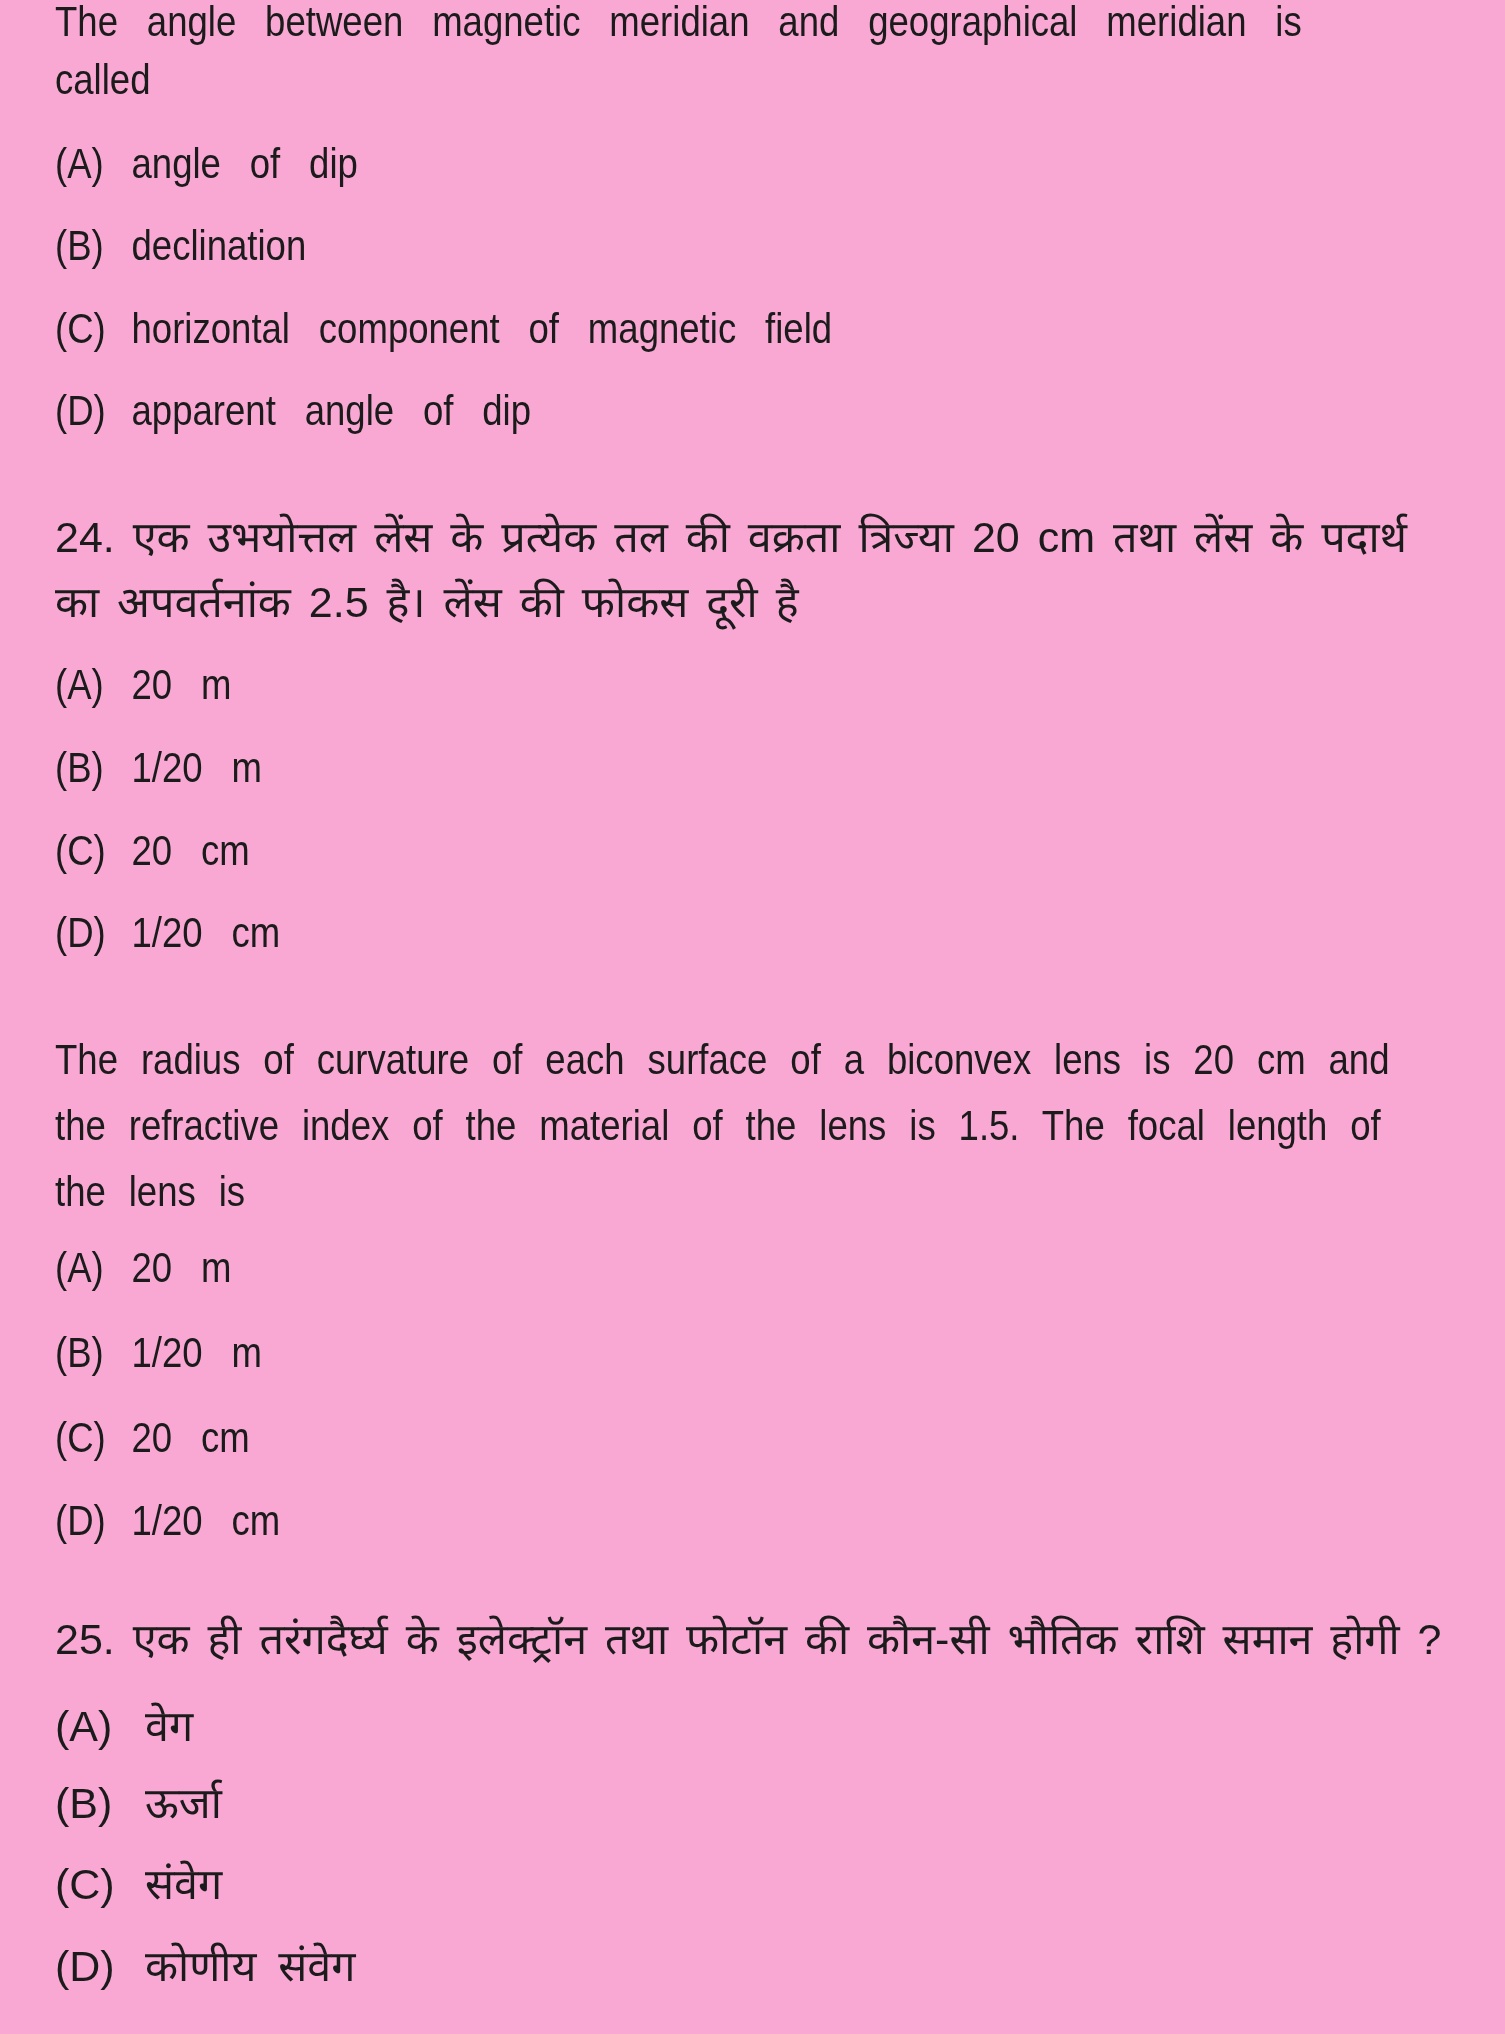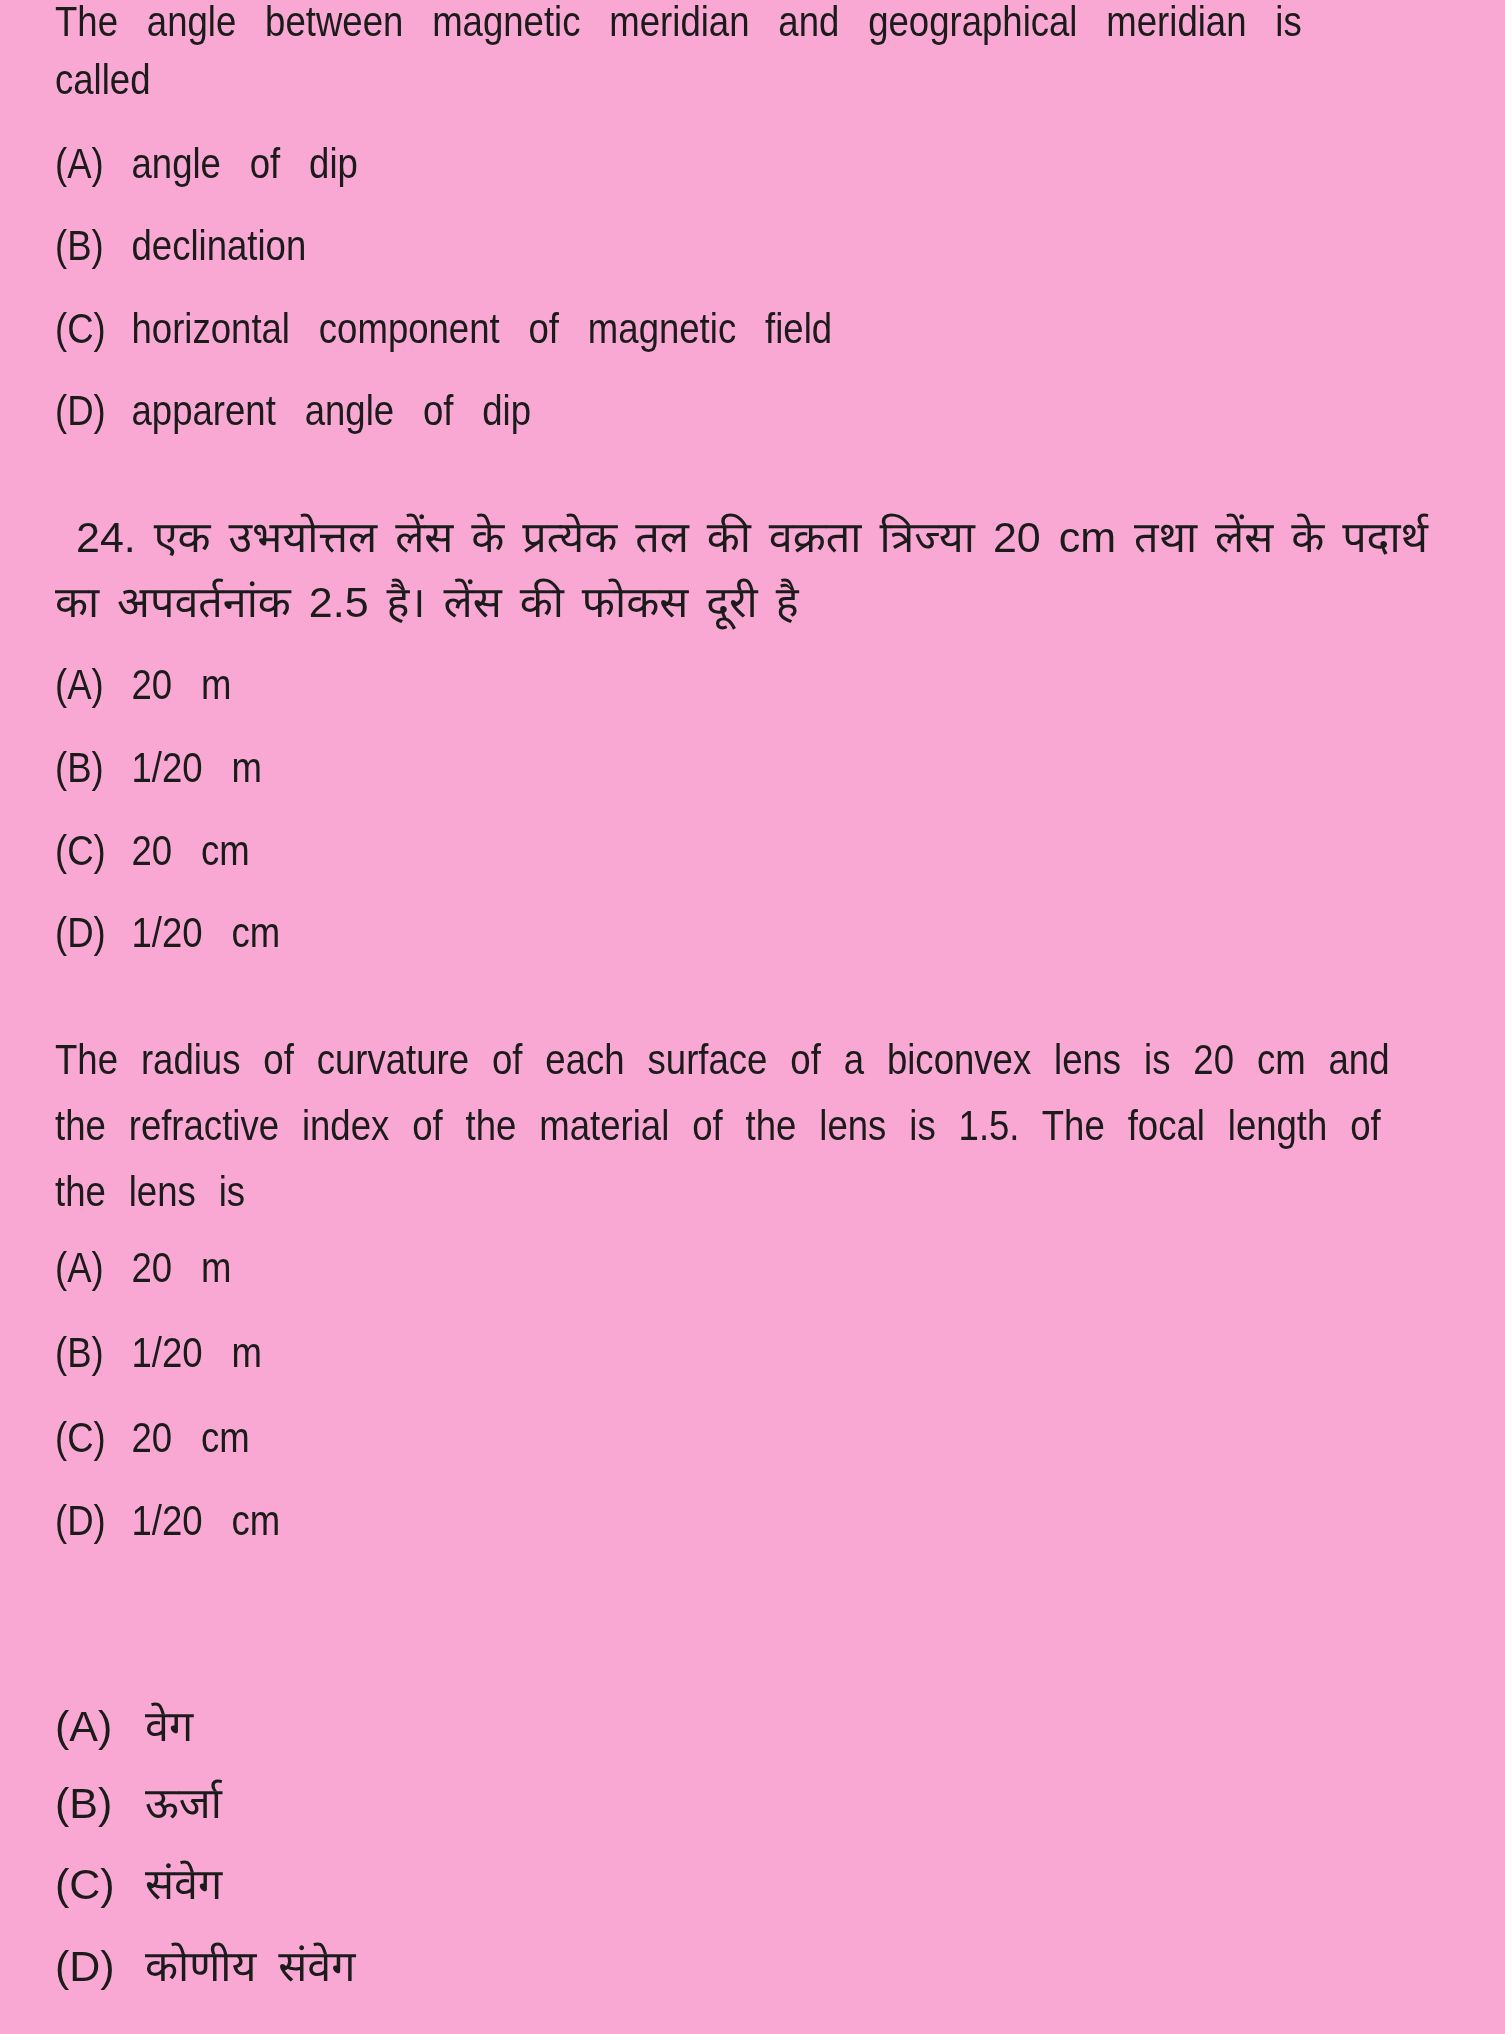--- a/index.html
+++ b/index.html
@@ -55,21 +55,21 @@
   </div>
   <div class="line en opt" style="top: 307px;">
     <span class="lbl">(C)</span>
       <span class="txt">horizontal component of magnetic field</span>
   </div>
   <div class="line en opt" style="top: 389px;">
     <span class="lbl">(D)</span>
       <span class="txt">apparent angle of dip</span>
   </div>
 
-  <div class="line hi" style="top: 516px; margin-left: 21px;">24. एक उभयोत्तल लेंस के प्रत्येक तल की वक्रता त्रिज्या 20 cm तथा लेंस के पदार्थ</div>
+  <div class="line hi" style="top: 516px;">24. एक उभयोत्तल लेंस के प्रत्येक तल की वक्रता त्रिज्या 20 cm तथा लेंस के पदार्थ</div>
   <div class="line hi" style="top: 581px;">का अपवर्तनांक 2.5 है। लेंस की फोकस दूरी है</div>
 
   <div class="line en opt" style="top: 663px;">
     <span class="lbl">(A)</span>
       <span class="txt">20 m</span>
   </div>
   <div class="line en opt" style="top: 746px;">
     <span class="lbl">(B)</span>
       <span class="txt">1/20 m</span>
   </div>
@@ -96,20 +96,21 @@
   </div>
   <div class="line en opt" style="top: 1416px;">
     <span class="lbl">(C)</span>
       <span class="txt">20 cm</span>
   </div>
   <div class="line en opt" style="top: 1499px;">
     <span class="lbl">(D)</span>
       <span class="txt">1/20 cm</span>
   </div>
 
+  <div class="line hi" style="top: 1618px;">25. एक ही तरंगदैर्घ्य के इलेक्ट्रॉन तथा फोटॉन की कौन-सी भौतिक राशि समान होगी ?</div>
 
   <div class="line hi opt" style="top: 1705px;">
     <span class="lbl">(A)</span>
       <span class="txt">वेग</span>
   </div>
   <div class="line hi opt" style="top: 1782px;">
     <span class="lbl">(B)</span>
       <span class="txt">ऊर्जा</span>
   </div>
   <div class="line hi opt" style="top: 1863px;">

